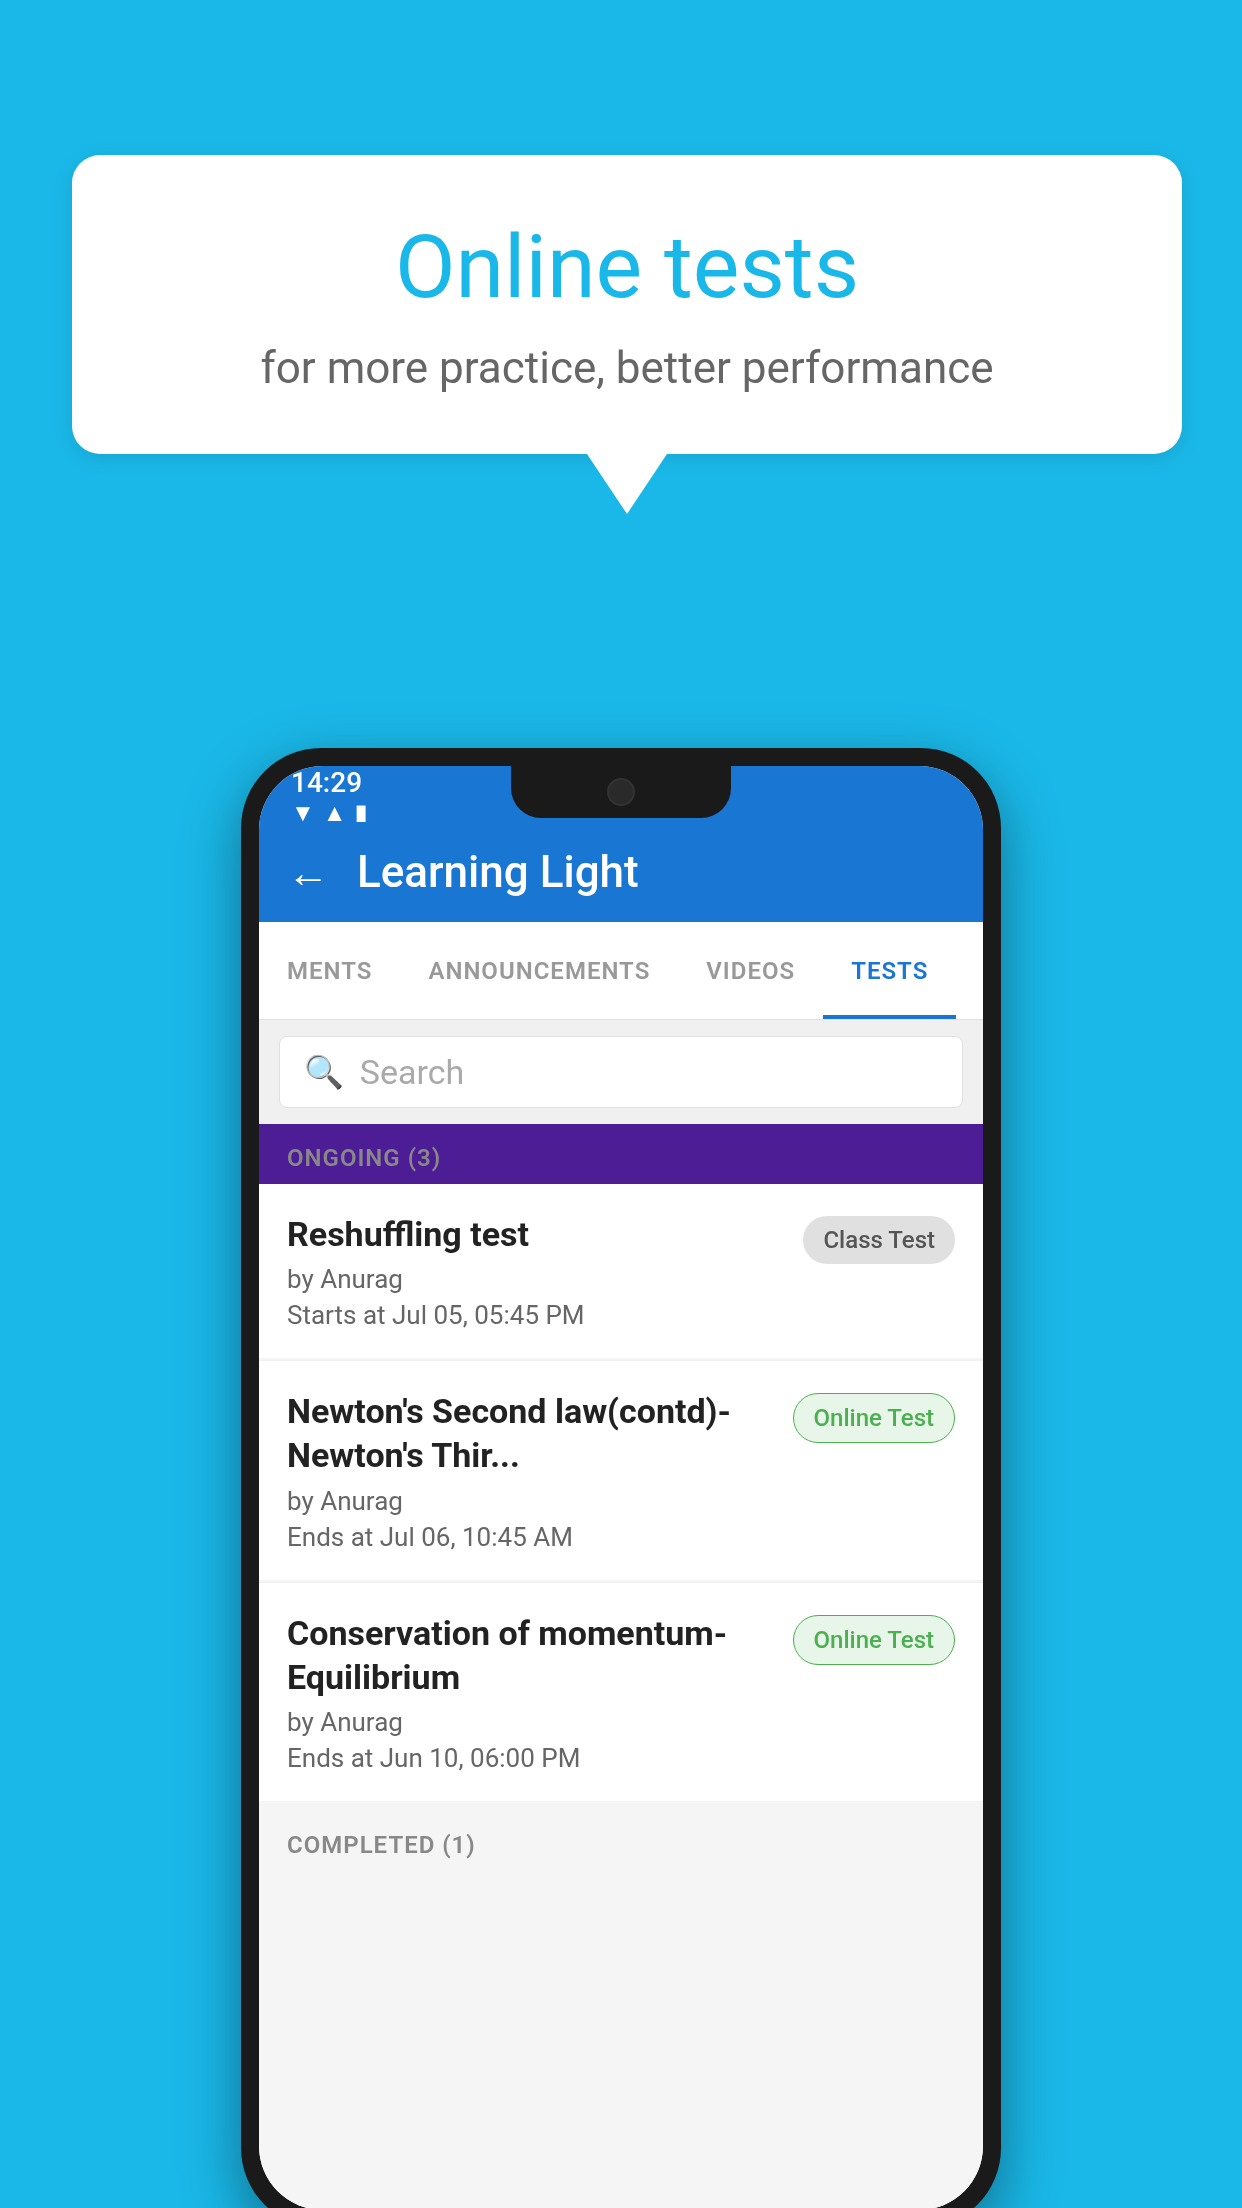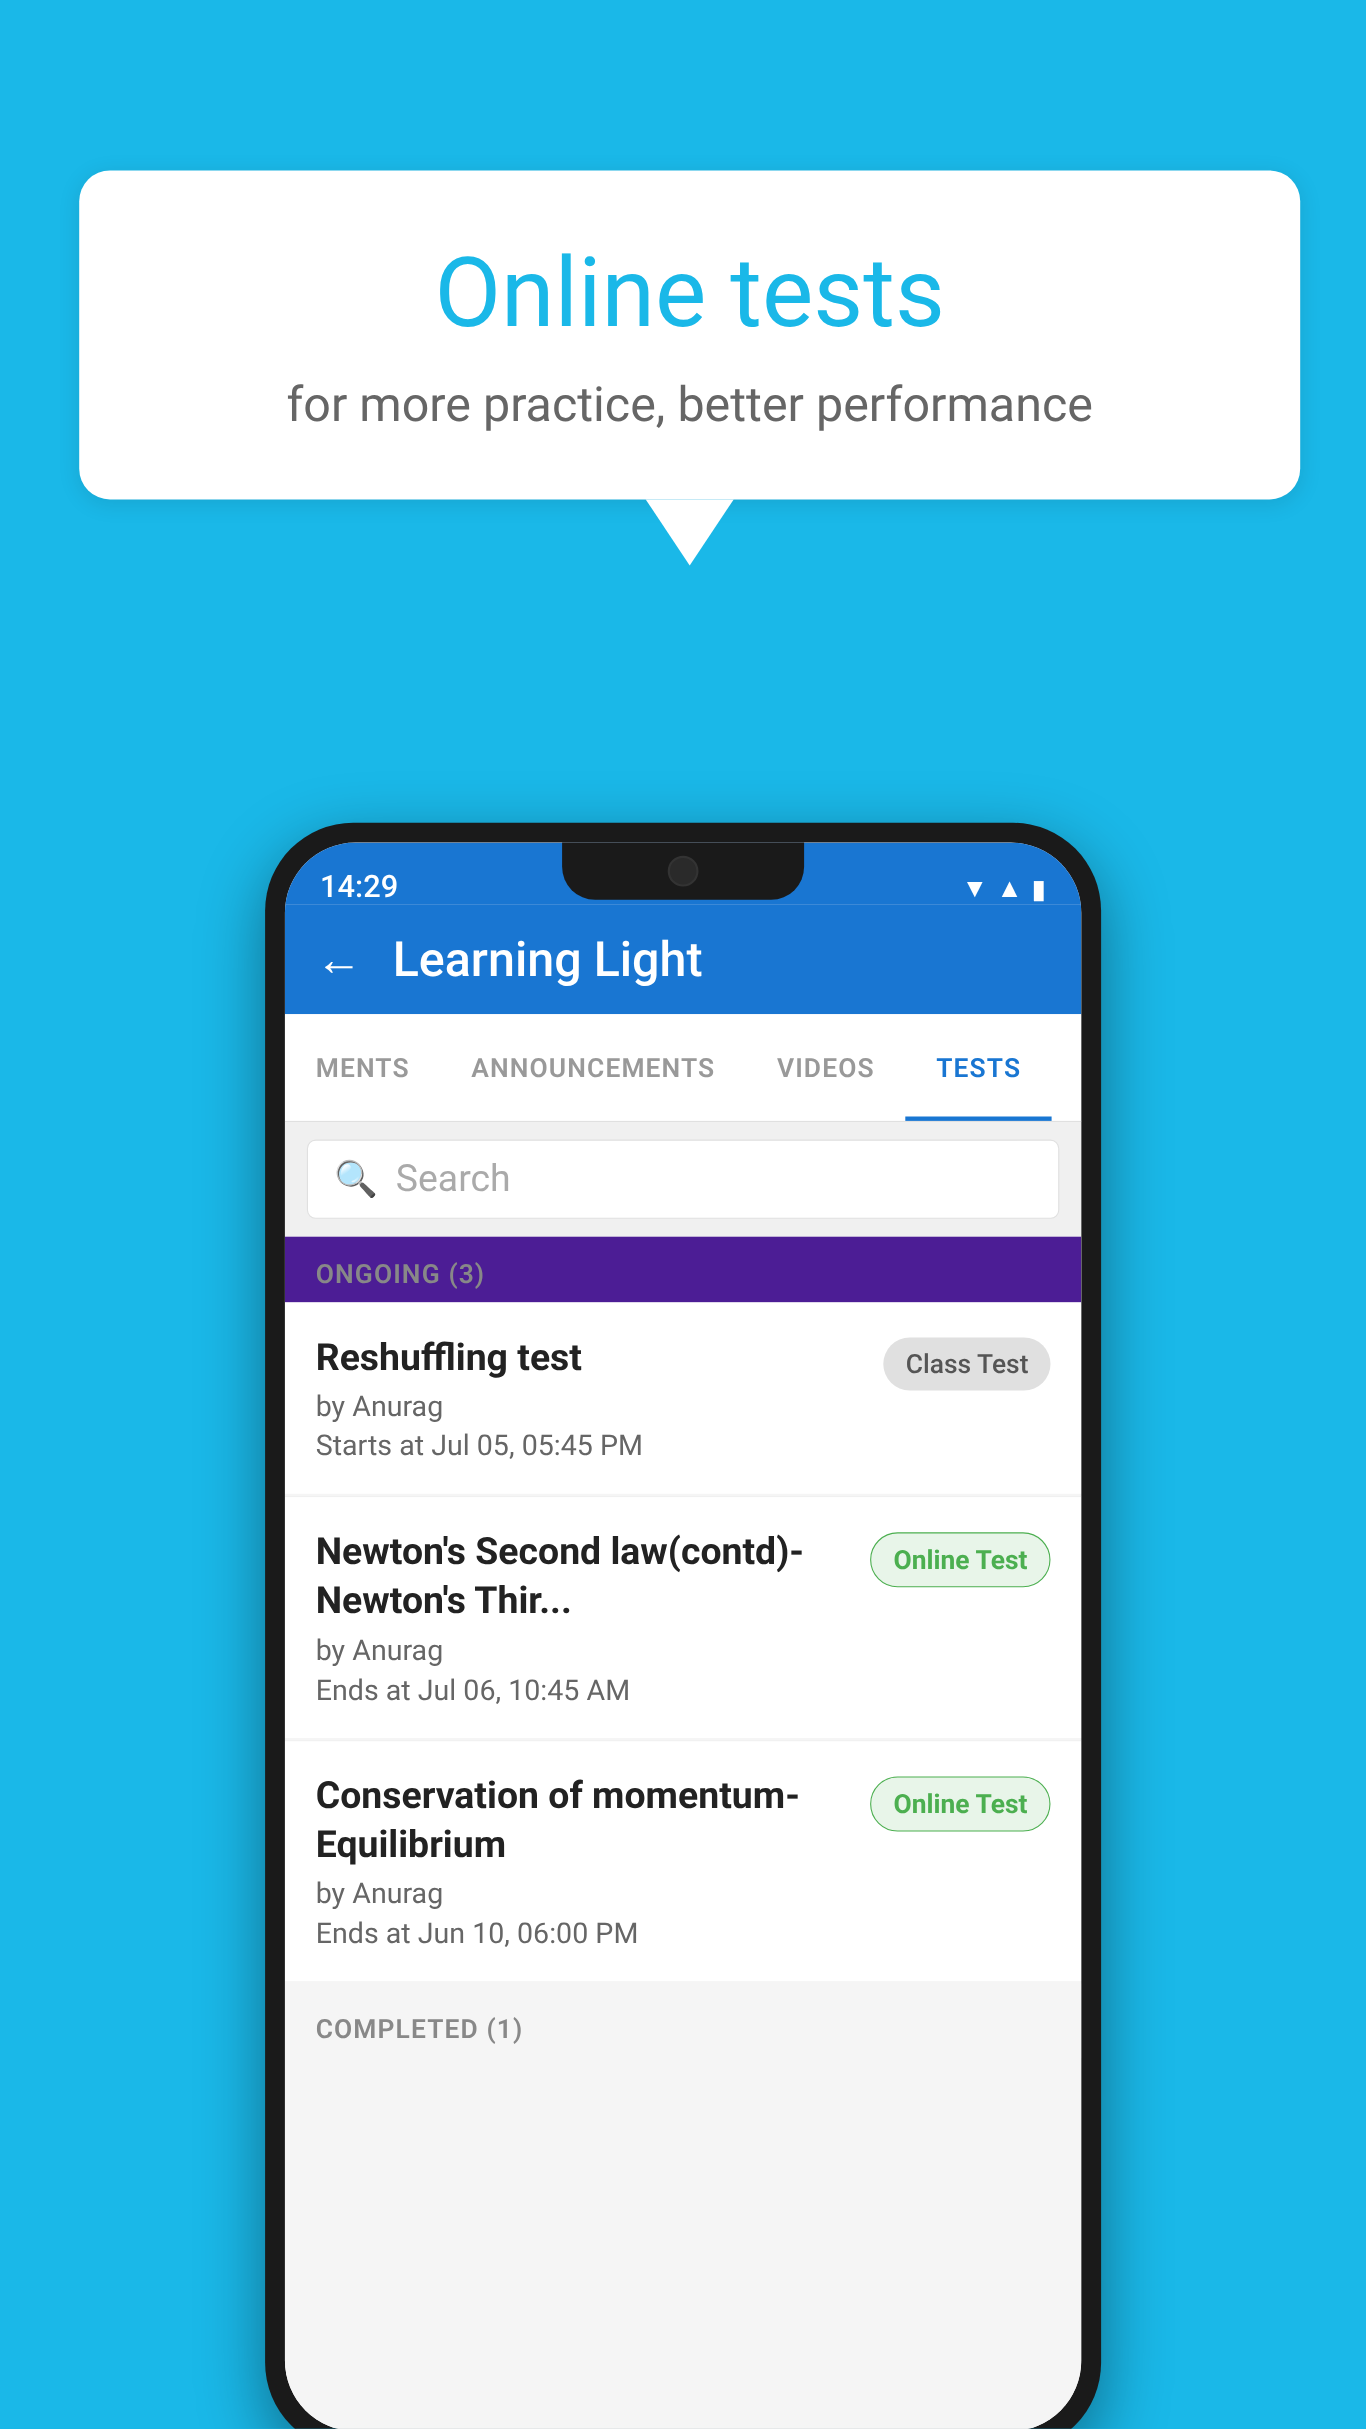--- a/index.html
+++ b/index.html
@@ -99,24 +99,25 @@
       overflow: hidden;
       display: flex;
       flex-direction: column;
     }
 
     
     .status-bar {
       background: #1976d2;
       height: 56px;
       display: flex;
-      align-items: flex-end;
+      align-items: flex-start;
       justify-content: space-between;
       padding: 0 32px;
       flex-shrink: 0;
+      flex-direction: column;
     }
 
     .status-time {
       color: white;
       font-size: 28px;
       font-weight: 500;
     }
 
     .status-icons {
       display: flex;
@@ -281,21 +282,20 @@
 
     .badge-class {
       background: #e0e0e0;
       color: #555;
     }
 
     .badge-online {
       background: #e8f5e9;
       color: #4caf50;
       border: 1px solid #4caf50;
-      font-weight: bold;
     }
 
     .completed-header {
       padding: 20px 28px 12px;
       font-size: 24px;
       font-weight: 600;
       color: #888;
       letter-spacing: 1px;
       background: #f5f5f5;
     }

